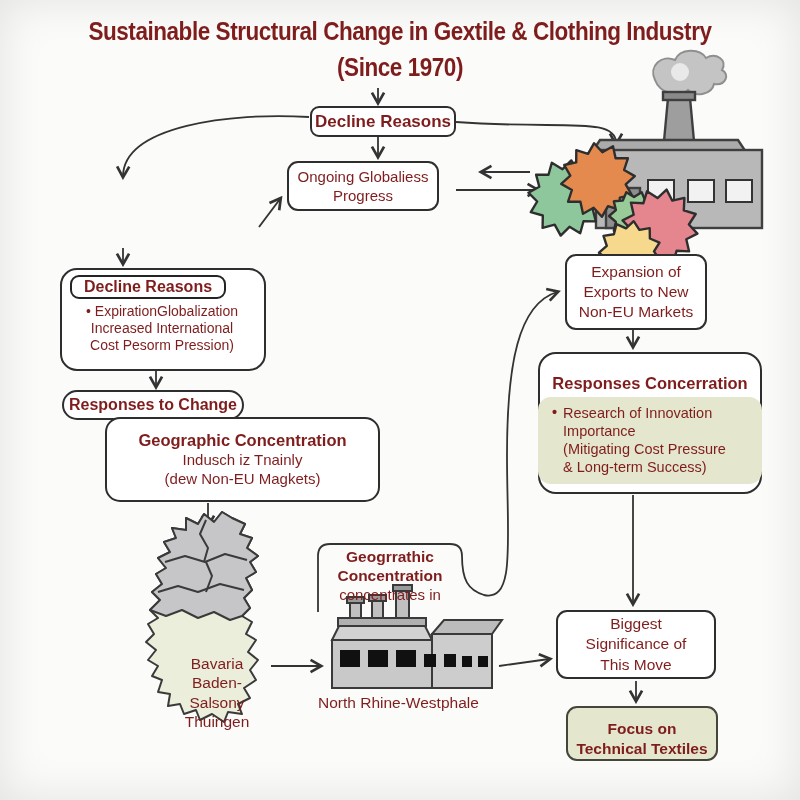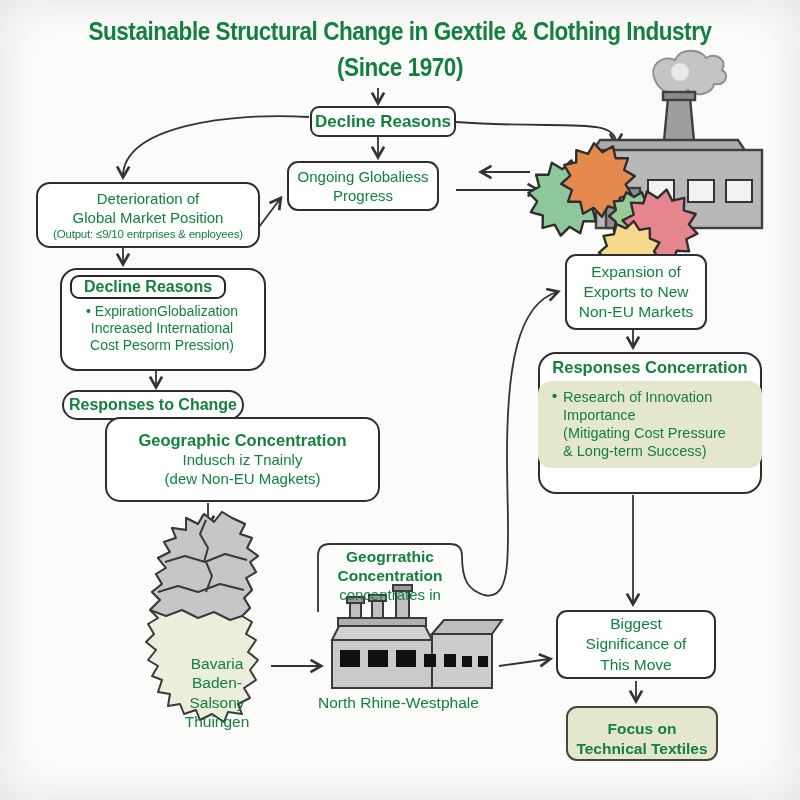--- a/index.html
+++ b/index.html
@@ -1,19 +1,19 @@
 <!DOCTYPE html>
 <html><head>
 <meta charset="utf-8">
 <style>
   html,body{margin:0;padding:0;background:#e9e9e9;}
   #stage{
     position:relative;width:800px;height:800px;margin:0 auto;
     background:#fbfbfa;overflow:hidden;
-    font-family:"Liberation Sans","DejaVu Sans",sans-serif;color:#15803d;
+    font-family:"Liberation Sans","DejaVu Sans",sans-serif;color:#7f1d1d;
     box-shadow:inset 0 0 46px rgba(0,0,0,.10);
   }
   #diagram-svg{position:absolute;left:0;top:0;z-index:1;}
   .abs{position:absolute;z-index:2;box-sizing:border-box;}
   .ml{white-space:pre-line;}
   .box{
     background:#fff;border:2px solid #2e2e2e;border-radius:11px;
     display:flex;align-items:center;justify-content:center;text-align:center;
   }
   .title-line{display:block;transform:scaleX(.9);transform-origin:50% 50%;
@@ -132,25 +132,20 @@
 
   <div class="abs box" style="left:310px;top:106px;width:146px;height:31px;font-weight:700;font-size:17px;border-radius:9px;">
     <span>Decline Reasons</span>
   </div>
 
   <div class="abs box ml" style="left:287px;top:161px;width:152px;height:50px;font-size:15px;font-weight:500;line-height:1.3;">
     <span class="ml">Ongoing Globaliess
 Progress</span>
   </div>
 
-  <div class="abs box" style="left:36px;top:182px;width:224px;height:66px;flex-direction:column;border-radius:14px;padding:2px;">
-    <span class="ml" style="font-size:15px;font-weight:500;line-height:1.22;">Deterioration of
-Global Market Position</span>
-    <span style="font-size:11.5px;letter-spacing:-.2px;margin-top:1px;">(Output: ≤9/10 entrprises &amp; enployees)</span>
-  </div>
 
   <div class="abs box" style="left:60px;top:268px;width:206px;height:103px;border-width:2.5px;border-radius:17px;
               flex-direction:column;align-items:flex-start;justify-content:flex-start;padding:5px 8px;">
     <span class="hdr-chip" style="font-size:16px;">Decline Reasons</span>
     <span class="ml" style="font-size:14px;font-weight:500;line-height:1.22;margin:4px 16px 0 14px;text-align:center;align-self:center;">• ExpirationGlobalization
 Increased International
 Cost Pesorm Pression)</span>
   </div>
 
   <div class="abs box" style="left:62px;top:390px;width:182px;height:30px;border-radius:15px;font-weight:700;font-size:16px;">
@@ -180,21 +175,21 @@
     <span>North Rhine-Westphale</span>
   </div>
 
   <div class="abs box" style="left:565px;top:254px;width:142px;height:76px;font-size:15.5px;font-weight:500;line-height:1.28;">
     <span class="ml">Expansion of
 Exports to New
 Non-EU Markets</span>
   </div>
 
   <div class="abs box" style="left:538px;top:352px;width:224px;height:142px;border-radius:18px;
-              flex-direction:column;justify-content:flex-start;padding:4px 0 0 0;">
+              flex-direction:column;justify-content:flex-start;padding:20px 0 0 0;">
     <span style="font-size:16.5px;font-weight:700;">Responses Concerration</span>
     <div style="background:#e4e6cd;border-radius:13px;width:202px;margin-top:4px;padding:7px 8px 7px 14px;">
       <div class="bullet-row">
         <span style="font-size:14.5px;font-weight:700;">•</span>
         <span class="ml" style="font-size:14.5px;font-weight:500;line-height:1.25;">Research of Innovation
 Importance
 (Mitigating Cost Pressure
 &amp; Long-term Success)</span>
       </div>
     </div>

